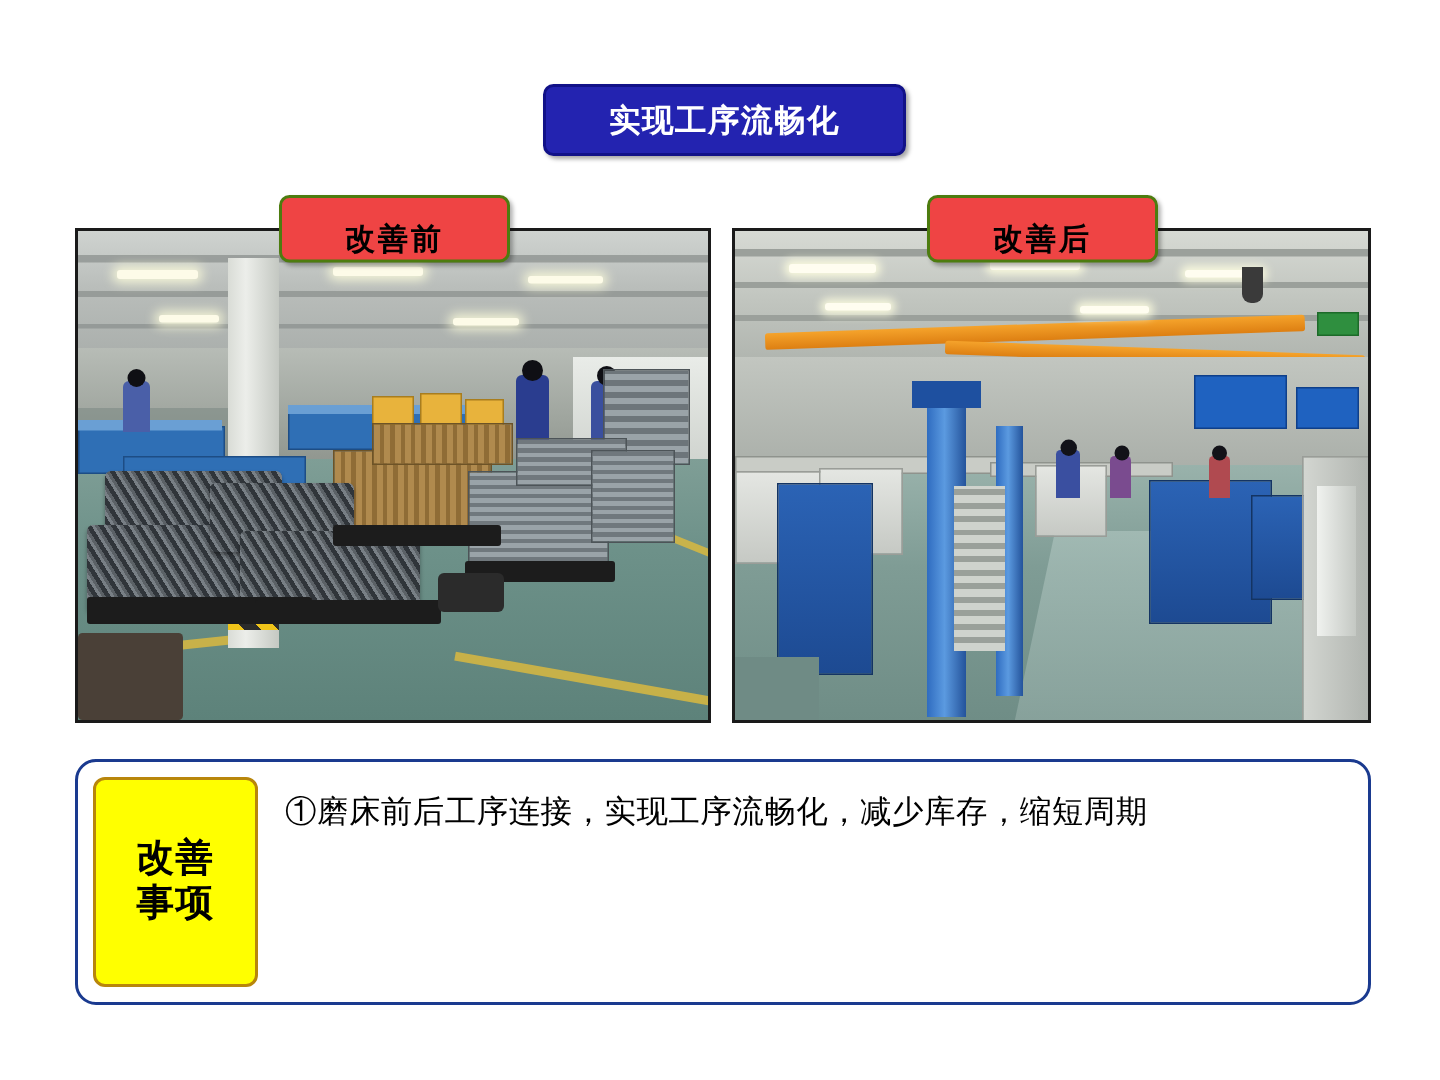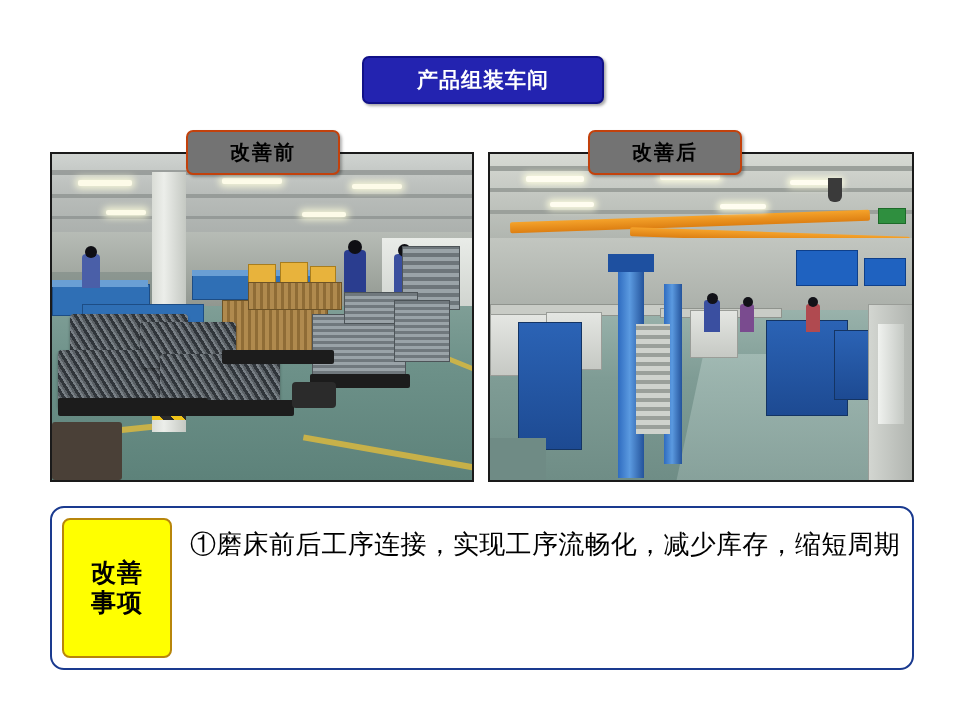--- a/index.html
+++ b/index.html
@@ -35,38 +35,38 @@
     font-size: 21px;
     font-weight: bold;
     letter-spacing: 1px;
     font-family: "Liberation Serif", serif;
   }
 
   
   .sub-label {
     position: absolute;
     height: 41px;
-    background: #737373;
-    border: 2px solid #c2410c;
+    background: #ef4444;
+    border: 2px solid #4d7c0f;
     border-radius: 7px;
     box-shadow: 2px 2px 3px rgba(0,0,0,0.3);
     display: flex;
-    align-items: center;
+    align-items: flex-end;
     justify-content: center;
     z-index: 5;
   }
   .sub-label span {
     color: #000000;
     font-size: 20px;
     font-weight: bold;
     letter-spacing: 2px;
     font-family: "Liberation Serif", serif;
   }
   .sub-label.before { left: 186px; top: 130px; width: 150px; }
-  .sub-label.after  { left: 588px; top: 130px; width: 150px; }
+  .sub-label.after  { left: 618px; top: 130px; width: 150px; }
 
   
   .photo {
     position: absolute;
     border: 2px solid #1a1a1a;
     overflow: hidden;
   }
   .photo.left  { left: 50px;  top: 152px; width: 420px; height: 326px; }
   .photo.right { left: 488px; top: 152px; width: 422px; height: 326px; }
 
@@ -213,35 +213,34 @@
     font-family: "Liberation Serif", serif;
   }
   .items-list {
     position: absolute;
     left: 190px;
     top: 524px;
     width: 700px;
   }
   .items-list li {
     list-style: none;
-    font-size: 26px;
+    font-size: 21px;
     color: #000;
     font-family: "Liberation Serif", serif;
     line-height: 1.62;
     white-space: nowrap;
     letter-spacing: .3px;
-    text-align: center;
   }
   .items-list ul { margin: 0; padding: 0; }
 </style>
 </head>
 <body>
 
 <div class="title-banner">
-  <span>产品组装车间</span>
+  <span>实现工序流畅化</span>
 </div>
 
 <div class="sub-label before">
   <span>改善前</span>
 </div>
 
 <div class="sub-label after">
   <span>改善后</span>
 </div>
 

